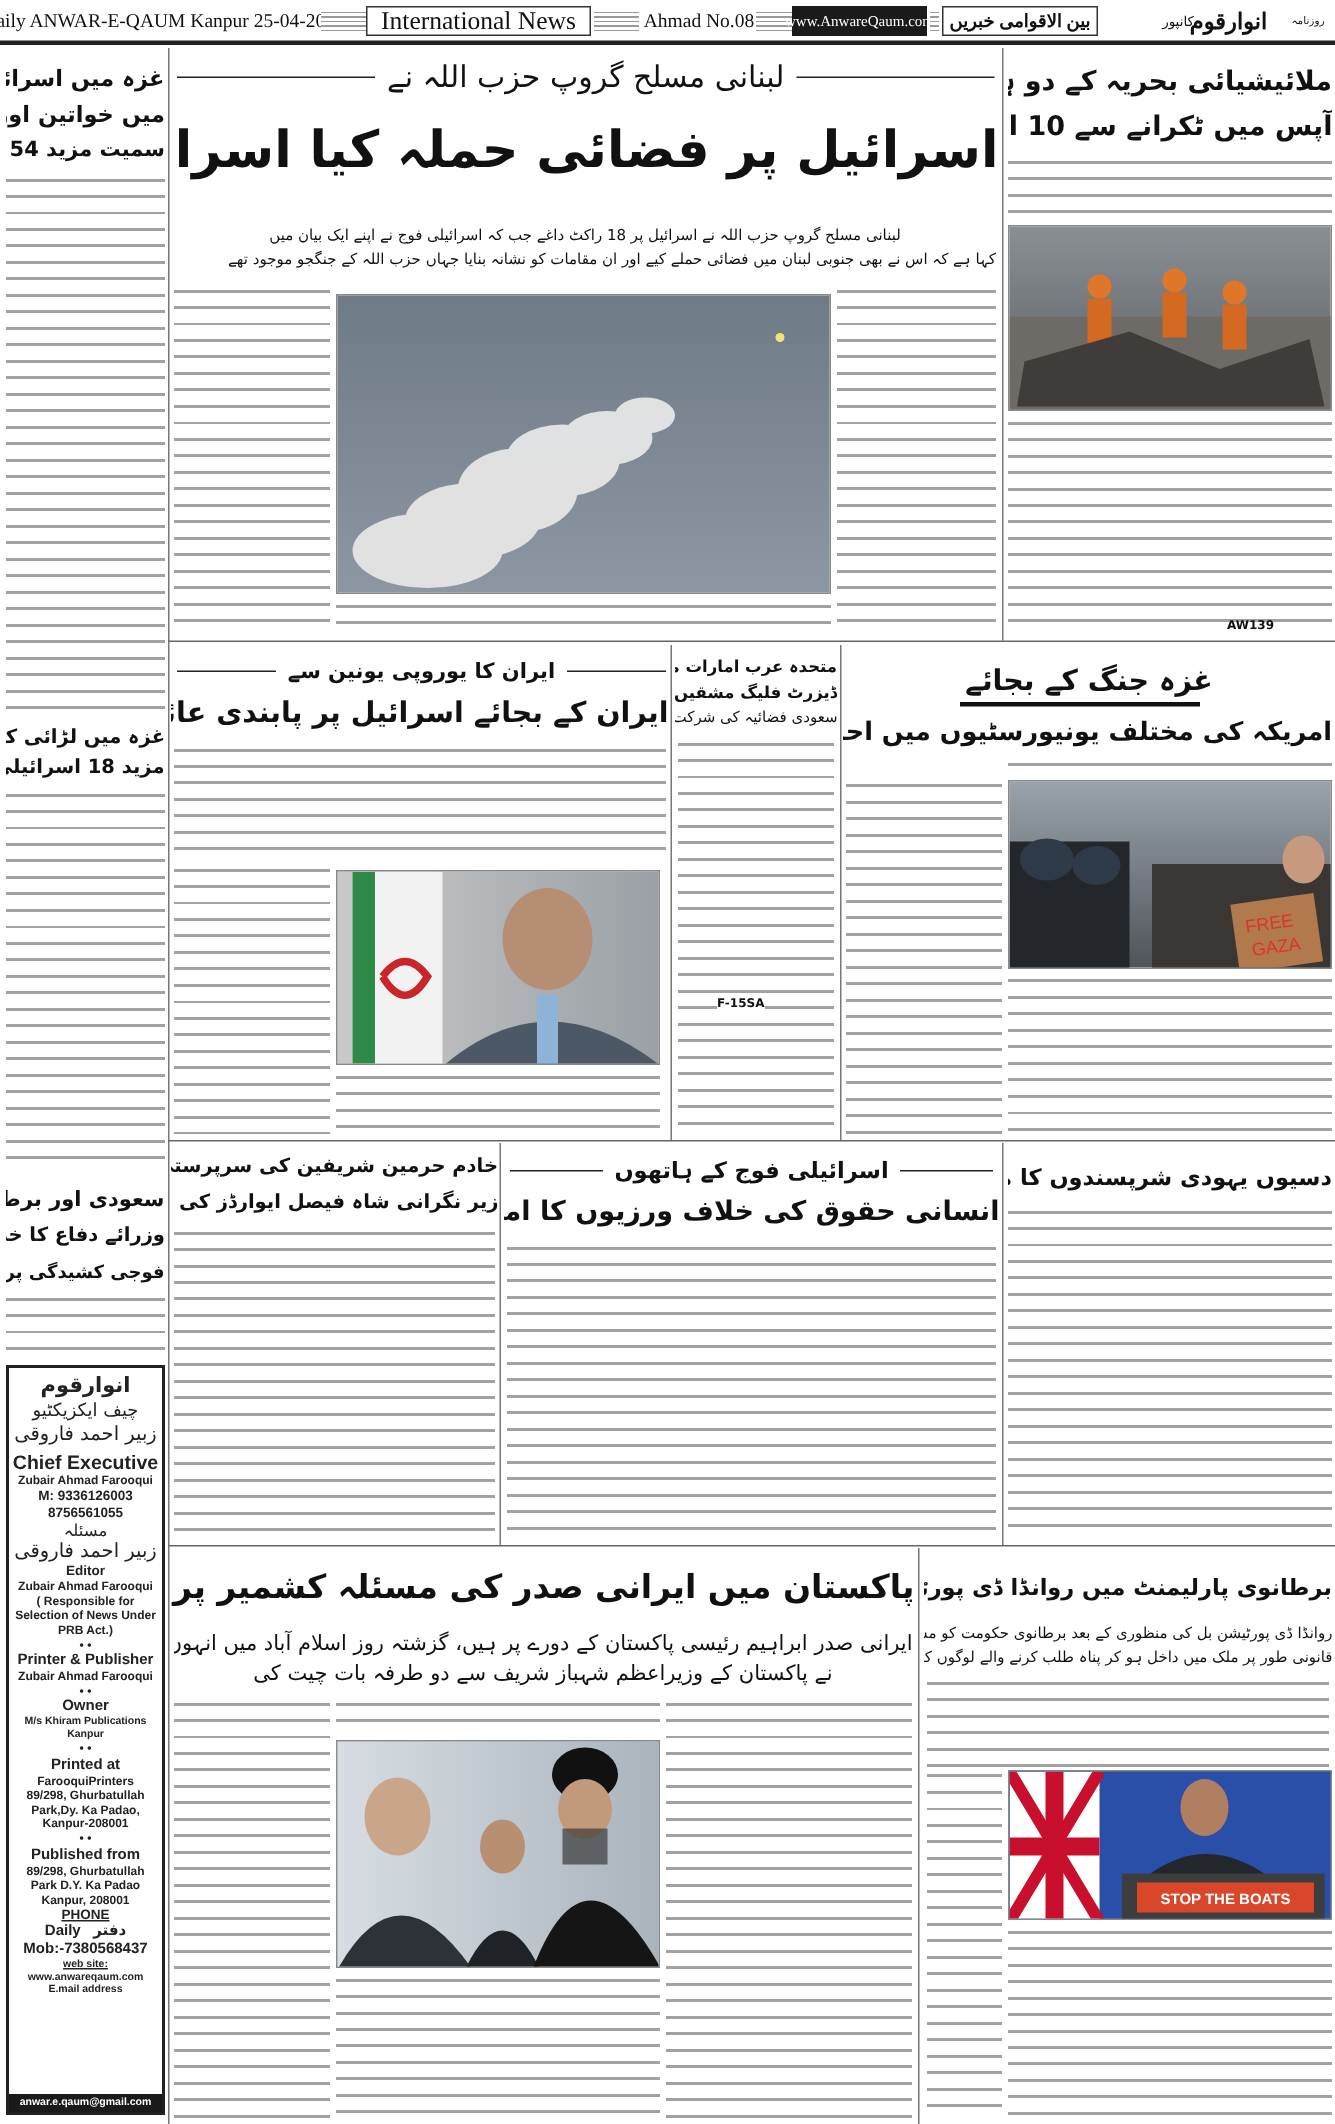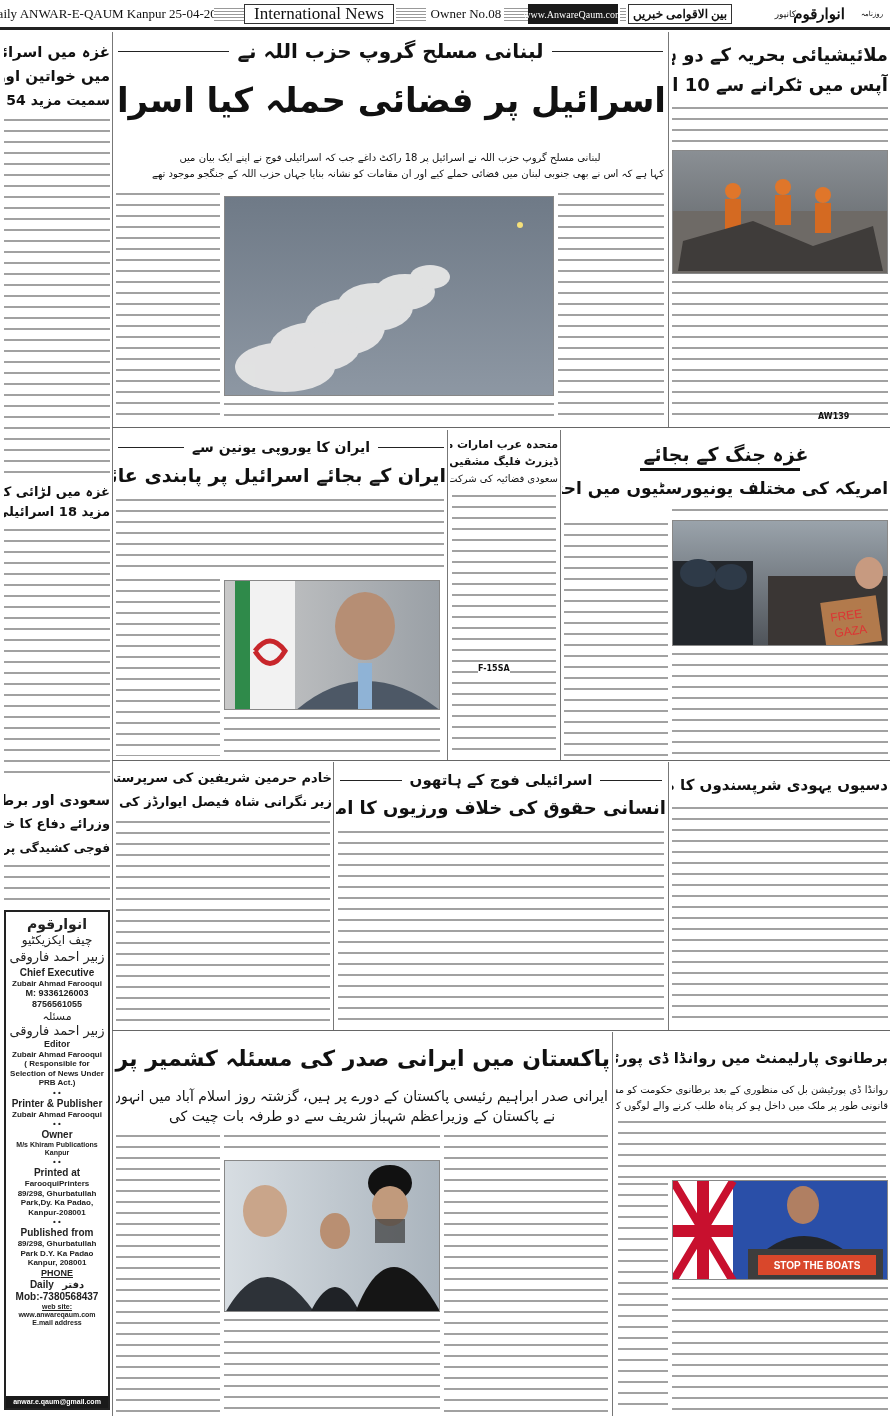--- a/index.html
+++ b/index.html
@@ -23,21 +23,21 @@
 .sidebar-box div{line-height:1.2}
 </style>
 </head>
 <body>
 
 <div class="abs mast">
   <div class="cell" style="left:4px;width:210px;font-size:13px;">Daily ANWAR-E-QAUM Kanpur 25-04-2024</div>
   <div class="stripes" style="left:214px;width:30px"></div>
   <div class="cell" style="left:244px;width:150px;border:1px solid #333;font-size:17px;">International News</div>
   <div class="stripes" style="left:396px;width:30px"></div>
-  <div class="cell" style="left:428px;width:76px;font-size:13px;">Owner No.08</div>
+  <div class="cell" style="left:428px;width:76px;font-size:13px;">Ahmad No.08</div>
   <div class="stripes" style="left:504px;width:24px"></div>
   <div class="cell" style="left:528px;width:90px;background:#1a1a1a;color:#fff;font-size:10px;">www.AnwareQaum.com</div>
   <div class="stripes" style="left:620px;width:6px"></div>
   <div class="cell urdu" style="left:628px;width:104px;border:1px solid #333;font-size:12px;font-weight:bold;">بین الاقوامی خبریں</div>
   <div class="cell urdu" style="left:736px;width:60px;font-size:9px;justify-content:flex-start;">کانپور</div>
   <div class="cell urdu" style="left:780px;width:78px;font-size:15px;font-weight:bold;">انوارقوم</div>
   <div class="cell urdu" style="left:856px;width:32px;font-size:7px;">روزنامہ</div>
 </div>
 
 <div class="col-rule" style="left:112px;top:32px;height:1384px"></div>
@@ -62,21 +62,21 @@
 
 <div class="hl" style="left:4px;top:788px;width:106px;font-size:14px;line-height:24px;background:#fff">سعودی اور برطانوی</div>
 <div class="hl" style="left:4px;top:812px;width:106px;font-size:13px;line-height:24px;background:#fff">وزرائے دفاع کا خطے میں</div>
 <div class="hl" style="left:4px;top:836px;width:106px;font-size:12px;line-height:24px;background:#fff">فوجی کشیدگی پر تبادلہ خیال</div>
 <div class="body-lines fake" style="left:4px;top:862px;width:106px;height:44px"></div>
 
 <div class="sidebar-box">
   <div class="urdu" style="font-size:14px;margin-top:4px">انوارقوم</div>
   <div class="urdu" style="font-size:12px;font-weight:normal">چیف ایکزیکٹیو</div>
   <div class="urdu" style="font-size:13px;font-weight:normal;margin:2px 0">زبیر احمد فاروقی</div>
-  <div style="font-size:10px">Chief Executive</div>
+  <div style="font-size:13px">Chief Executive</div>
   <div style="font-size:8px">Zubair Ahmad Farooqui</div>
   <div style="font-size:9px"><span>M:</span> <span>9336126003</span></div>
   <div style="font-size:9px">8756561055</div>
   <div class="urdu" style="font-size:11px;font-weight:normal">مسئلہ</div>
   <div class="urdu" style="font-size:13px;font-weight:normal">زبیر احمد فاروقی</div>
   <div style="font-size:9px">Editor</div>
   <div style="font-size:8px">Zubair Ahmad Farooqui</div>
   <div style="font-size:8px;padding:0 4px">( Responsible for Selection of News Under PRB Act.)</div>
   <div style="font-size:8px">• •</div>
   <div style="font-size:10px">Printer &amp; Publisher</div>
@@ -100,21 +100,21 @@
   <div style="font-size:10px"><span>Daily</span>&nbsp;&nbsp;&nbsp;<span class="urdu">دفتر</span></div>
   <div style="font-size:10px">Mob:-7380568437</div>
   <div style="font-size:7px;text-decoration:underline">web site:</div>
   <div style="font-size:7px">www.anwareqaum.com</div>
   <div style="font-size:7px">E.mail address</div>
   <div style="font-size:7px;background:#1a1a1a;color:#fff;position:absolute;bottom:0;left:0;right:0;padding:2px 0">anwar.e.qaum@gmail.com</div>
 </div>
 
 <div class="kicker" style="left:118px;top:36px;width:545px;height:30px">
   <span class="ln"></span>
-  <span style="font-size:20px;font-weight:bold;white-space:nowrap">لبنانی مسلح گروپ حزب اللہ نے</span>
+  <span style="font-size:20px;font-weight:normal;white-space:nowrap">لبنانی مسلح گروپ حزب اللہ نے</span>
   <span class="ln"></span>
 </div>
 <div class="hl" style="left:114px;top:70px;width:552px;font-size:34px;line-height:60px">اسرائیل پر فضائی حملہ کیا اسرائیل کی بھی جوابی کاروائی</div>
 <div class="sub" style="left:116px;top:150px;width:548px;font-size:10px;line-height:16px">لبنانی مسلح گروپ حزب اللہ نے اسرائیل پر 18 راکٹ داغے جب کہ اسرائیلی فوج نے اپنے ایک بیان میں</div>
 <div class="sub" style="left:134px;top:166px;width:548px;font-size:10px;line-height:16px">کہا ہے کہ اس نے بھی جنوبی لبنان میں فضائی حملے کیے اور ان مقامات کو نشانہ بنایا جہاں حزب اللہ کے جنگجو موجود تھے</div>
 
 <div class="photo" style="left:224px;top:196px;width:330px;height:200px;background:linear-gradient(#6f7a87,#8d97a3)">
   <svg width="330" height="200" viewBox="0 0 330 200">
     <g fill="#e6e6e6" opacity=".95">
       <ellipse cx="120" cy="130" rx="40" ry="28"></ellipse>

